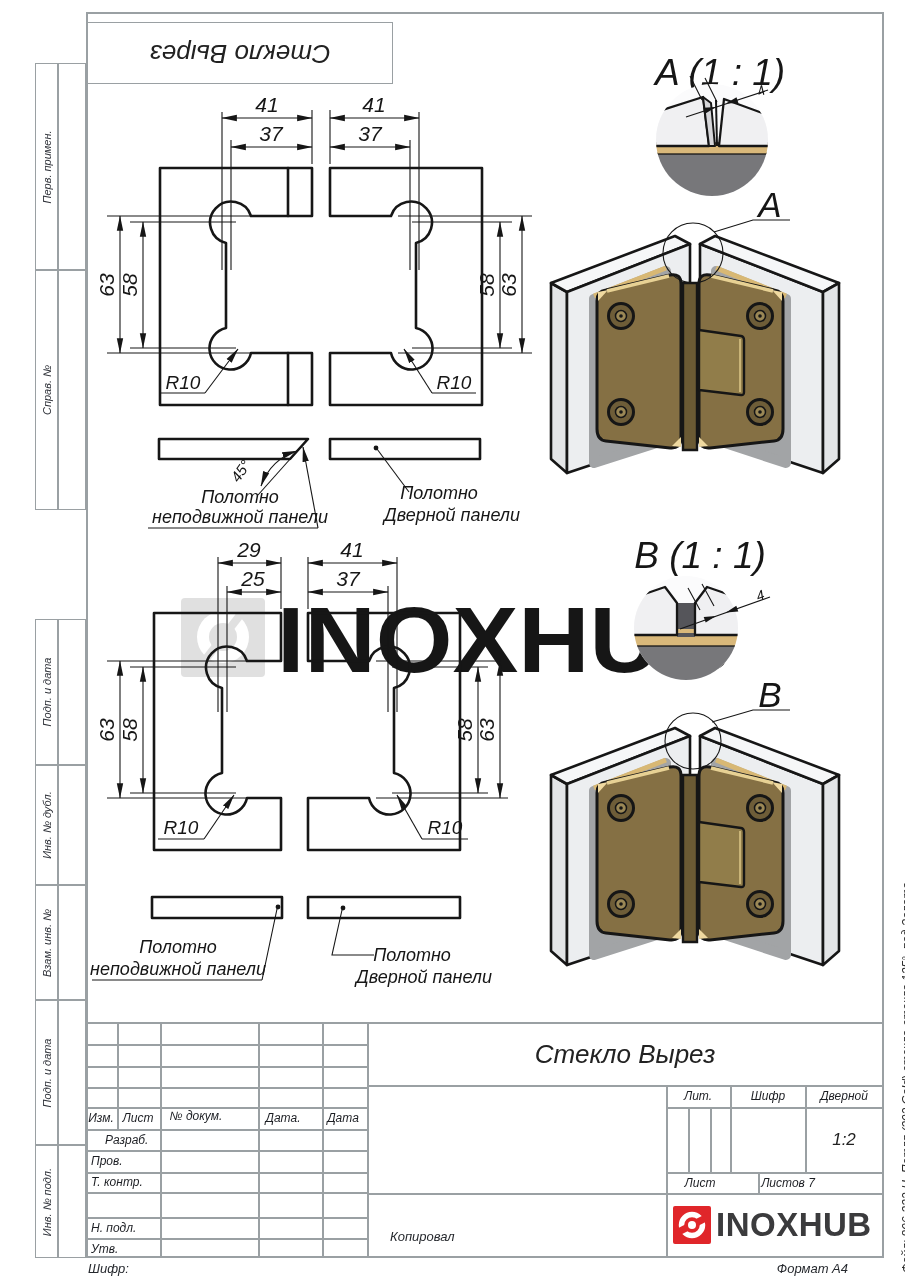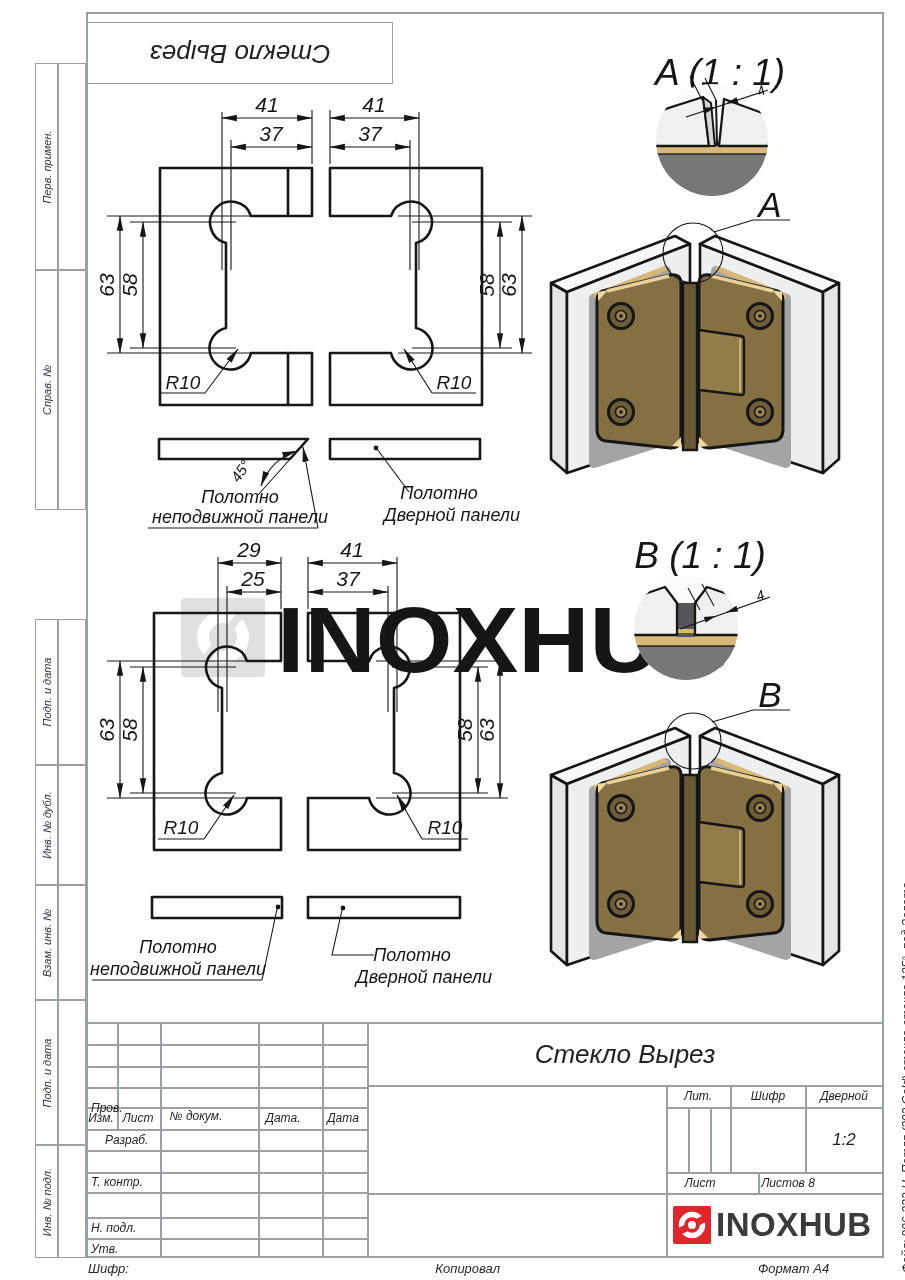--- a/index.html
+++ b/index.html
@@ -321,40 +321,40 @@
   <div class="vl" style="left:730px;top:1085px;height:87px"></div>
   <div class="vl" style="left:805px;top:1085px;height:87px"></div>
   <div class="vl" style="left:758px;top:1172px;height:21px"></div>
 
   <div class="tbl" style="left:101px;top:1118px">Изм.</div>
   <div class="tbl" style="left:138px;top:1118px">Лист</div>
   <div class="tbl" style="left:196px;top:1116px">№ докум.</div>
   <div class="tbl" style="left:283px;top:1118px">Дата.</div>
   <div class="tbl" style="left:343px;top:1118px">Дата</div>
   <div class="tbl-left" style="left:105px;top:1140px">Разраб.</div>
-  <div class="tbl-left" style="left:91px;top:1108px">Пров.</div>
+  <div class="tbl-left" style="left:91px;top:1161px">Пров.</div>
   <div class="tbl-left" style="left:91px;top:1182px">Т. контр.</div>
   <div class="tbl-left" style="left:91px;top:1228px">Н. подл.</div>
   <div class="tbl-left" style="left:91px;top:1249px">Утв.</div>
   <div class="tb-title">Стекло Вырез</div>
   <div class="tbl" style="left:698px;top:1096px">Лит.</div>
   <div class="tbl" style="left:768px;top:1096px">Шифр</div>
   <div class="tbl" style="left:844px;top:1096px">Дверной</div>
   <div class="tb-scale">1:2</div>
   <div class="tbl" style="left:700px;top:1183px">Лист</div>
-  <div class="tbl" style="left:788px;top:1183px">Листов 8</div>
+  <div class="tbl" style="left:788px;top:1183px">Листов 7</div>
 
   <div class="logo-cell">
     <svg width="38" height="38" viewBox="0 0 38 38">
       <rect x="0" y="0" width="38" height="38" rx="2" fill="#e0262a"></rect>
       <circle cx="19" cy="19" r="10.5" fill="none" stroke="#ffffff" stroke-width="5.5"></circle>
       <rect x="-2" y="15.5" width="42" height="7" fill="#e0262a" transform="rotate(-27 19 19)"></rect>
       <circle cx="19" cy="19" r="4" fill="#ffffff"></circle>
     </svg>
     <span class="logo-text">INOXHUB</span>
   </div>
 </div>
 
 <div class="footer-txt" style="left:88px;top:1261px">Шифр:</div>
-<div class="footer-txt" style="left:390px;top:1261px;width:110px;text-align:right">Копировал</div>
-<div class="footer-txt" style="left:758px;top:1261px;width:120px;text-align:left">Формат A4</div>
+<div class="footer-txt" style="left:390px;top:1229px;width:110px;text-align:left">Копировал</div>
+<div class="footer-txt" style="left:728px;top:1261px;width:120px;text-align:right">Формат A4</div>
 
 <div class="side-note">Файл: 806-332-U_Петля (302 Gold) стекло-стекло 135°, под Золото</div>
 
 </body></html>

